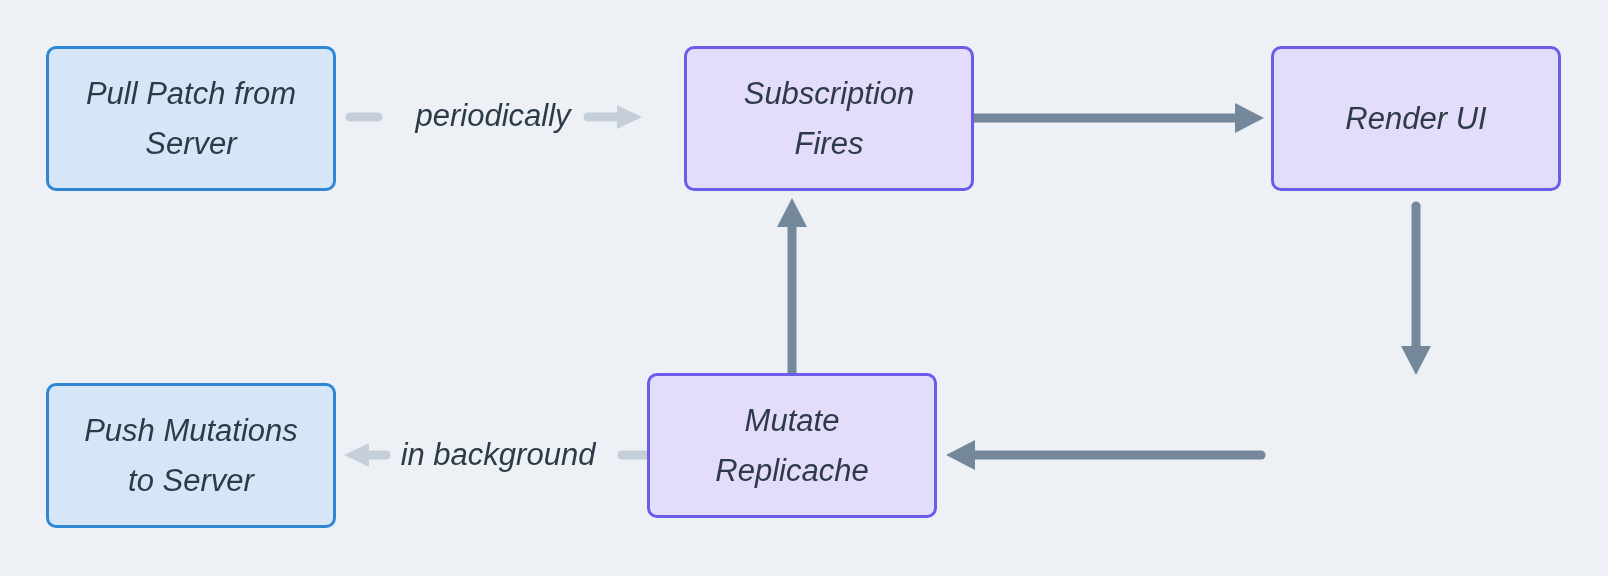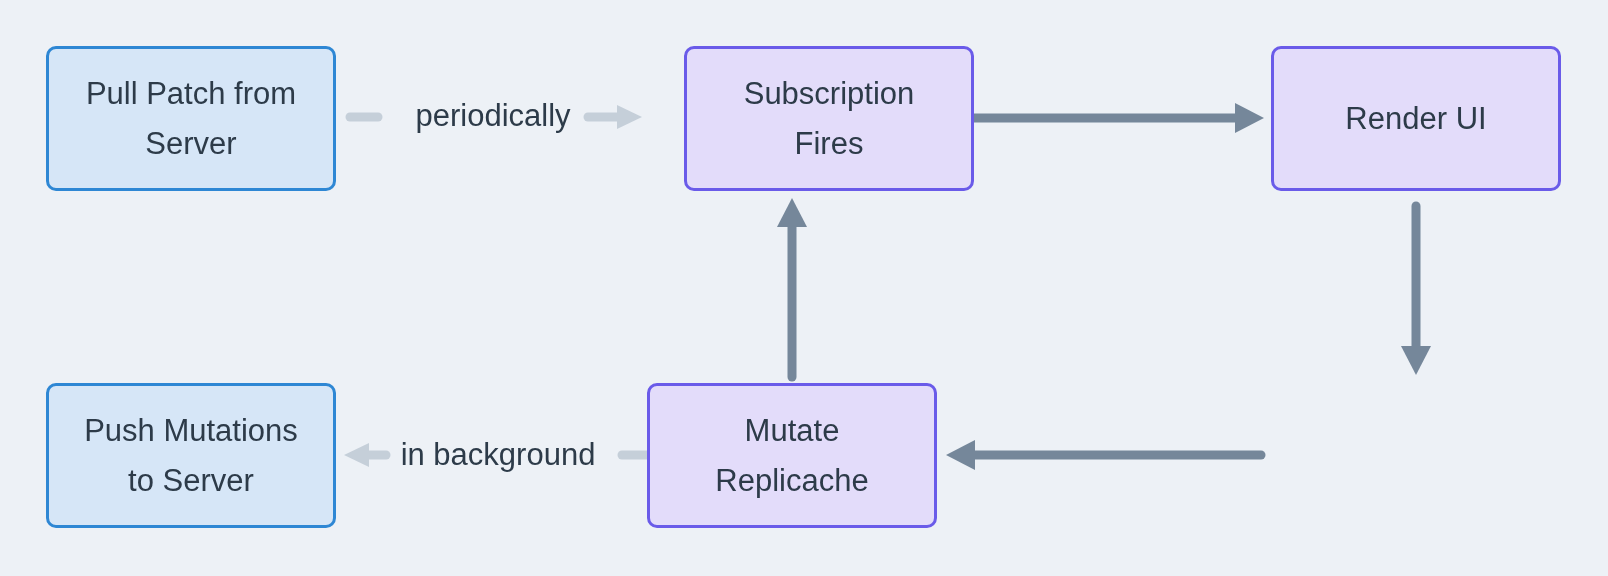--- a/index.html
+++ b/index.html
@@ -14,21 +14,21 @@
   }
   * { margin: 0; padding: 0; box-sizing: border-box; }
   html, body {
     width: 1608px; height: 576px;
     background: var(--background);
     font-family: "Liberation Sans", sans-serif;
     overflow: hidden;
   }
   .canvas {
     position: relative;
-    width: 1581px; height: 576px;
+    width: 1581px; height: 576px; font-style: italic;
   }
   .edges-layer {
     position: absolute;
     left: 0; top: 0;
     width: 1608px; height: 576px;
   }
   .stroke-dark { stroke: var(--arrow-dark); stroke-width: 9; fill: none; stroke-linecap: round; }
   .fill-dark   { fill: var(--arrow-dark); stroke: none; }
   .stroke-light{ stroke: var(--arrow-light); stroke-width: 9; fill: none; stroke-linecap: round; }
   .fill-light  { fill: var(--arrow-light); stroke: none; }
@@ -55,21 +55,21 @@
     transform: translate(-50%, -50%);
     font-size: 31px;
     color: var(--text);
     white-space: nowrap;
   }
   
   #node-pull-patch        { left: 46px;   top: 46px;  }
   #node-subscription-fires{ left: 647px;  top: 46px; margin-left: 37px;  }
   #node-render-ui         { left: 1271px; top: 46px;  }
   #node-push-mutations    { left: 46px;   top: 383px; }
-  #node-mutate-replicache { left: 647px;  top: 383px; }
+  #node-mutate-replicache { left: 647px;  top: 373px; }
   #node-event-fires       { left: 1271px; top: 383px; }
   
   #edge-label-periodically  { left: 493px; top: 116px; }
   #edge-label-in-background { left: 498px; top: 455px; }
 </style>
 </head>
 <body>
 
 <div class="canvas">
 

